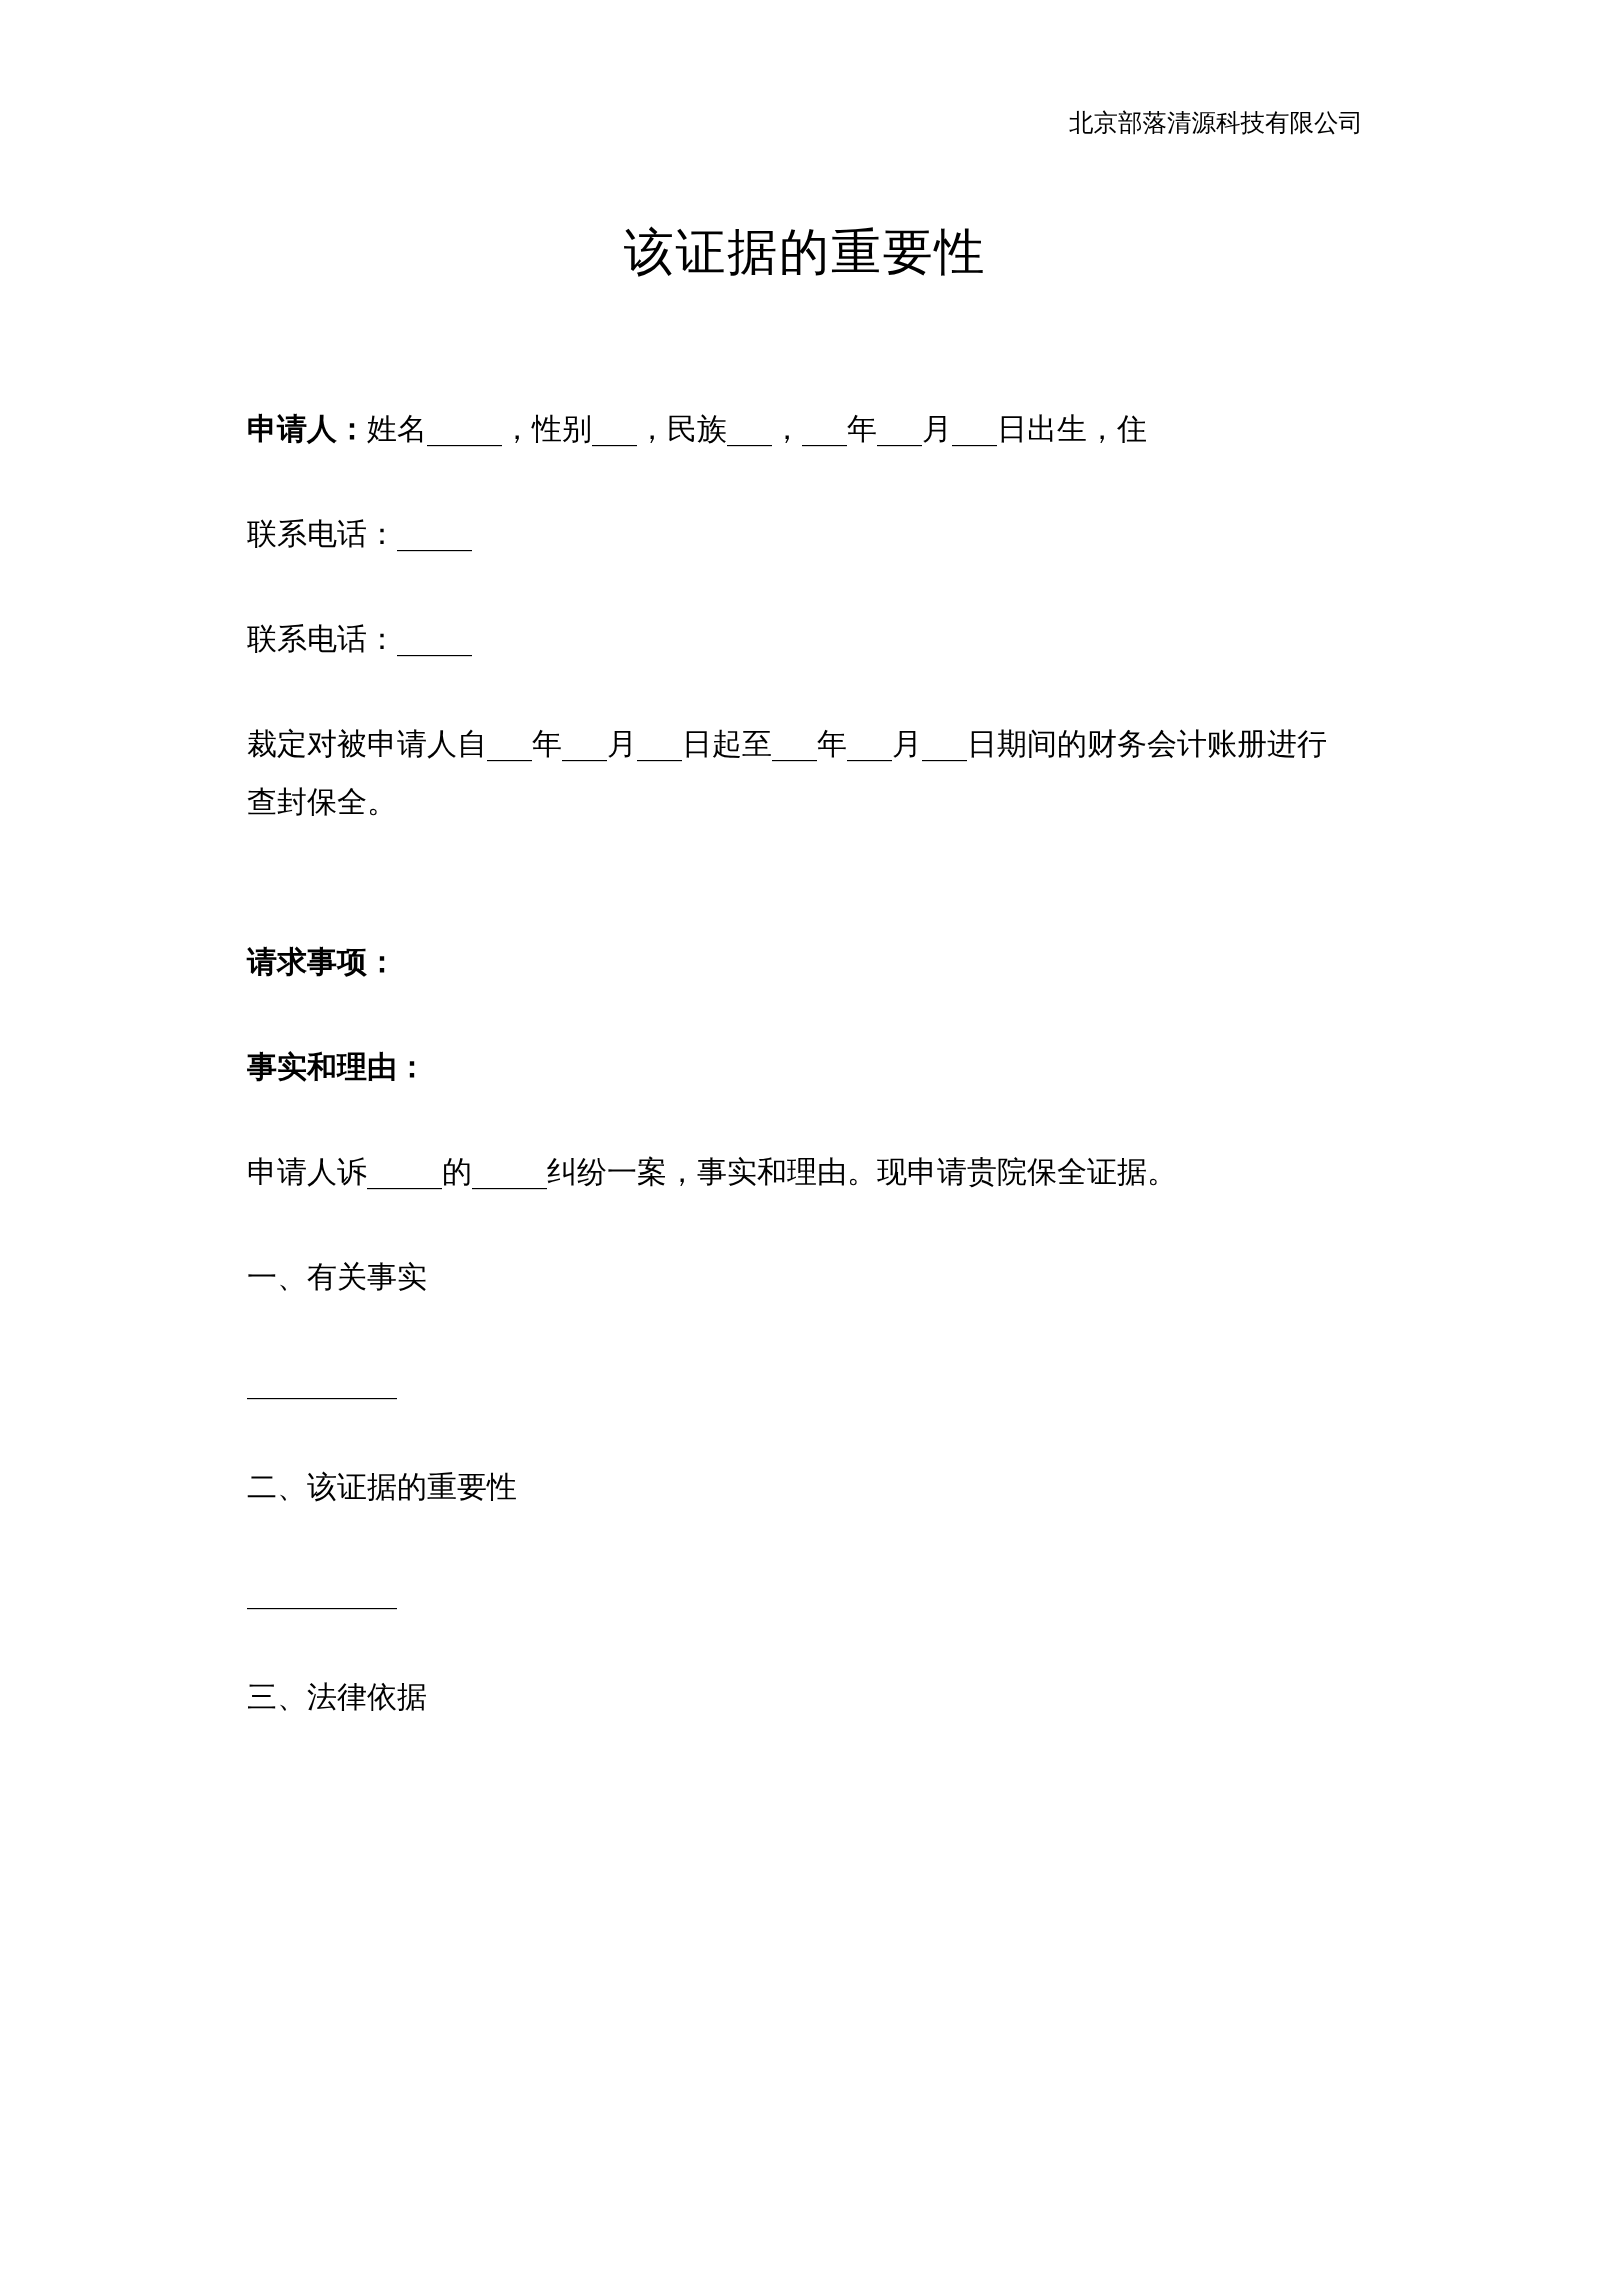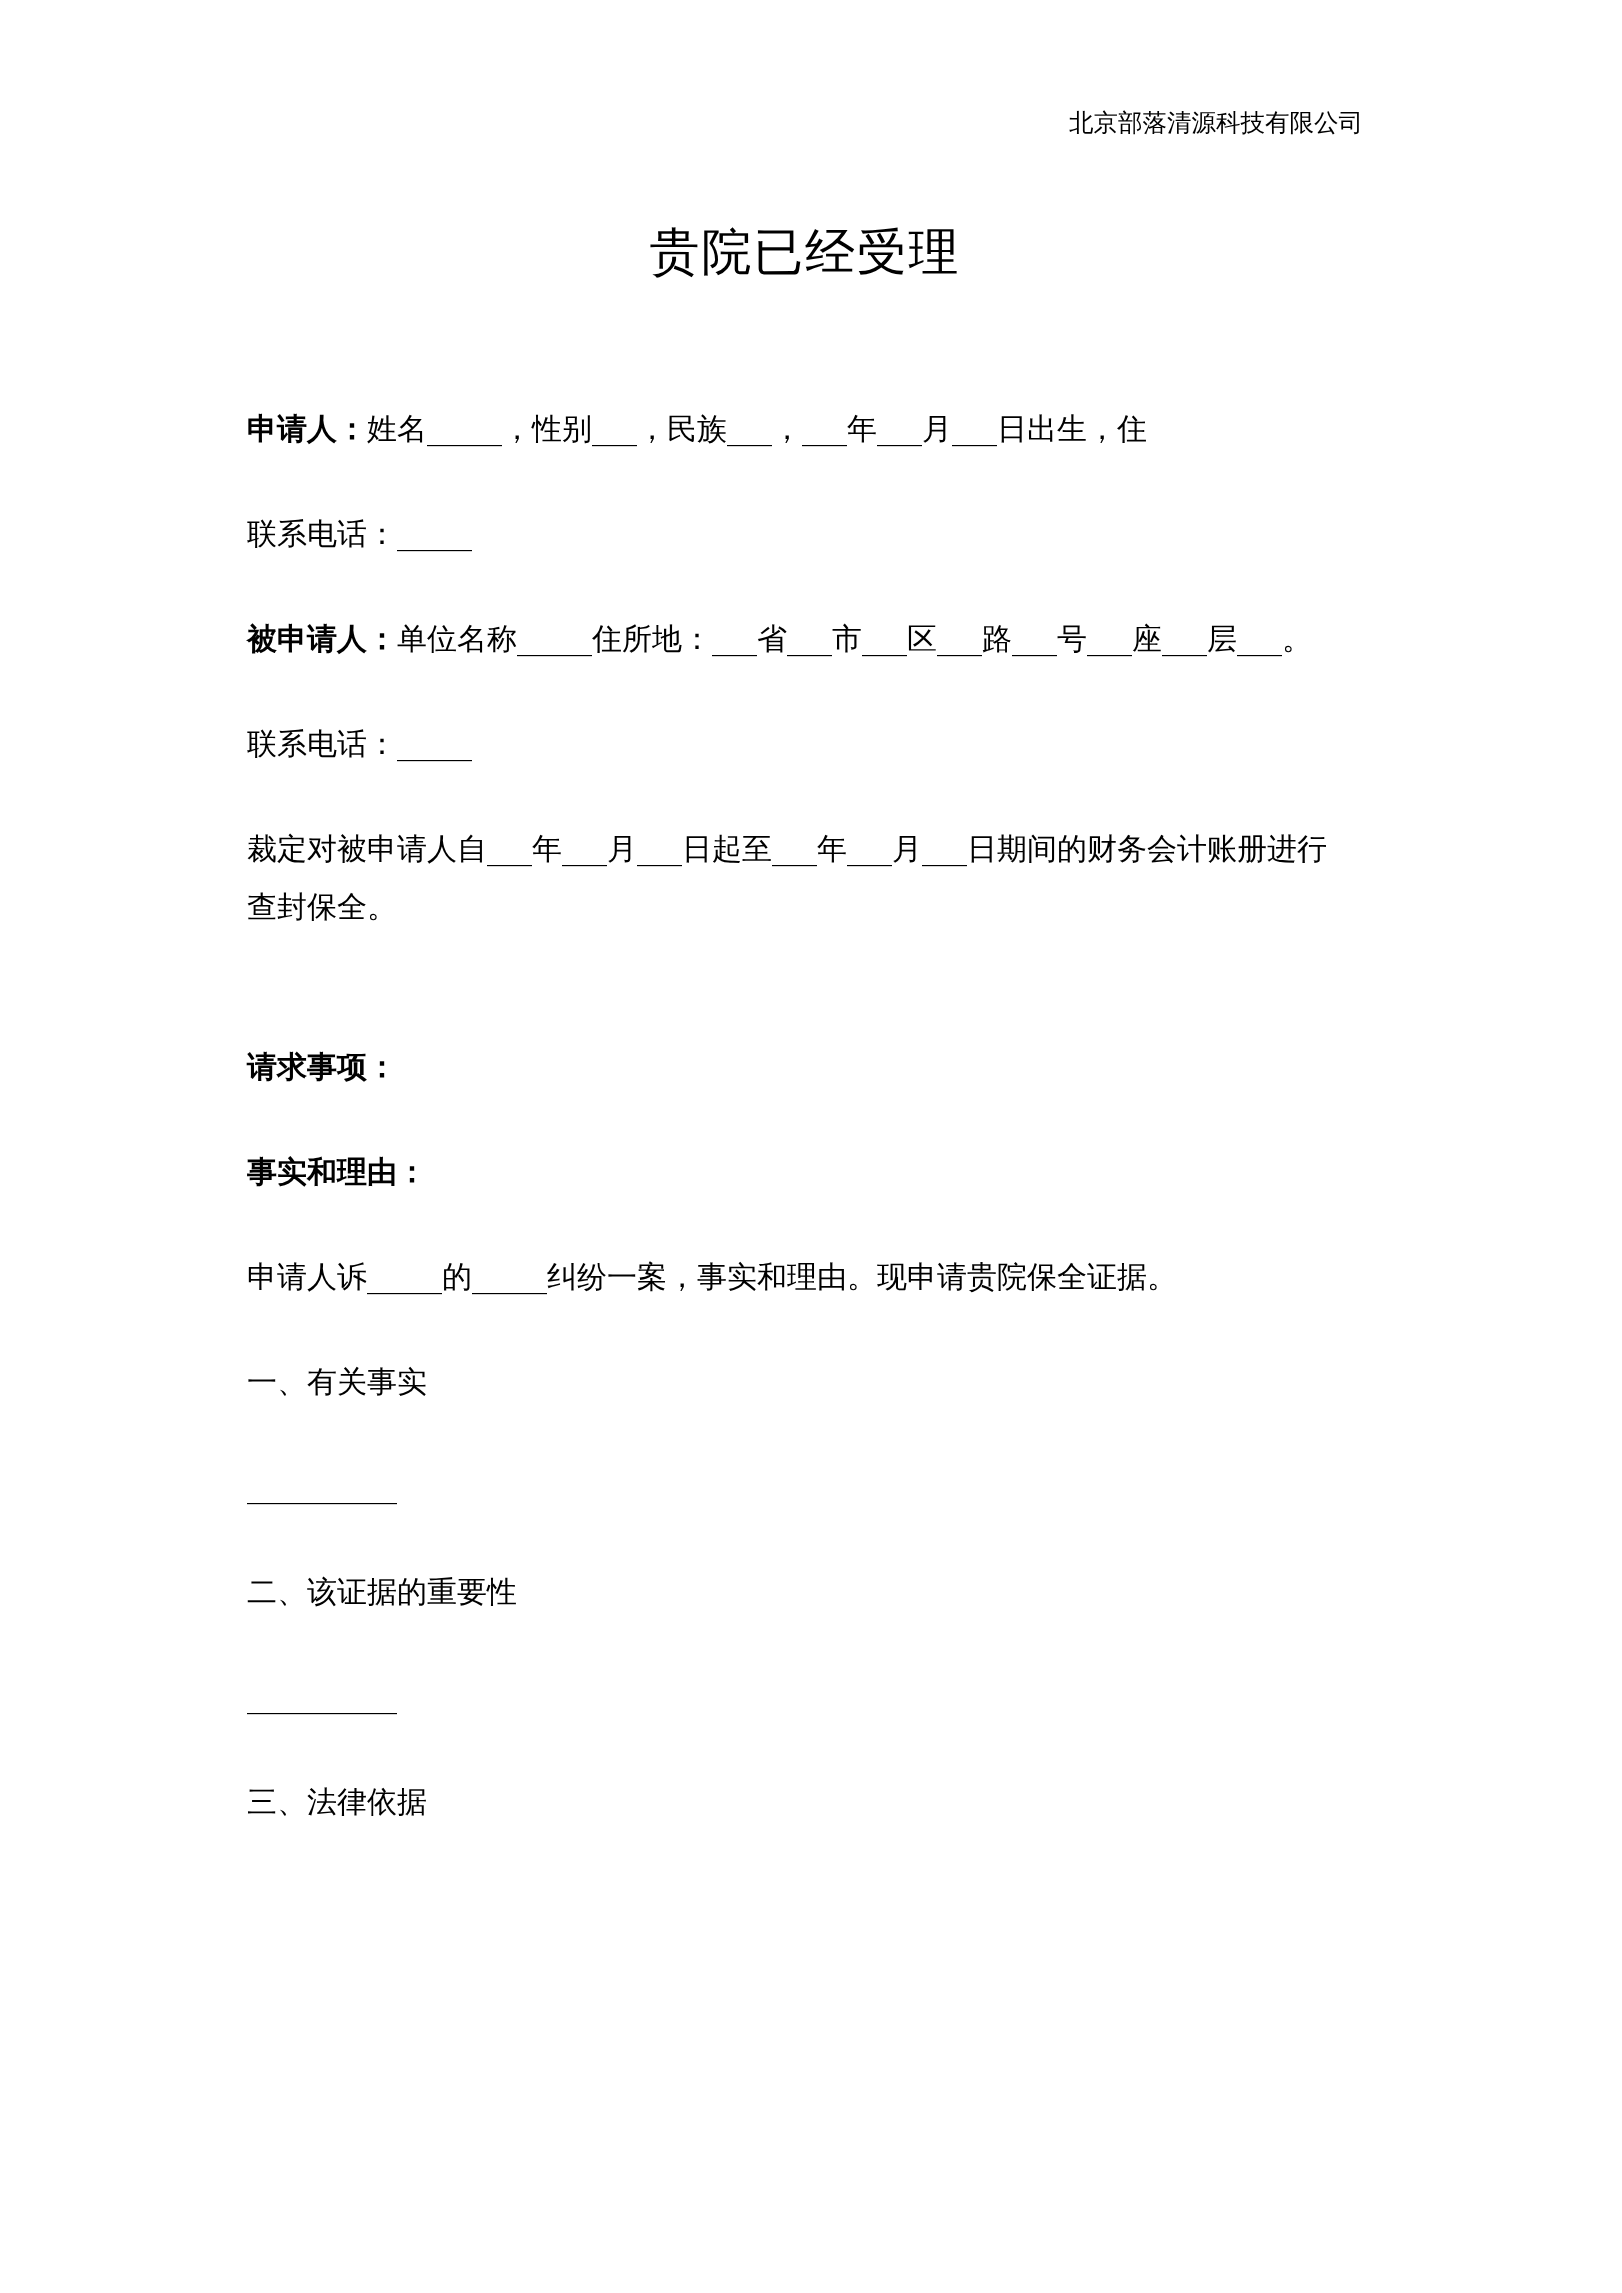--- a/index.html
+++ b/index.html
@@ -54,31 +54,28 @@
     letter-spacing: 0;
   }
 </style>
 </head>
 <body>
 
 <div class="page">
 
   <div class="company-header">北京部落清源科技有限公司</div>
 
-  <h1 class="doc-title">贵院已经受理</h1>
+  <h1 class="doc-title">该证据的重要性</h1>
 
   <p class="para">
     <span class="label">申请人：</span><span>姓名_____，性别___，民族___，___年___月___日出生，住</span>
   </p>
 
   <p class="para">联系电话：_____</p>
 
-  <p class="para">
-    <span class="label">被申请人：</span><span>单位名称_____住所地：___省___市___区___路___号___座___层___。</span>
-  </p>
 
 
   <p class="para">联系电话：_____</p>
 
   <p class="para">
     <span>裁定对被申请人自___年___月___日起至___年___月___日期间的财务会计账册进行</span>
     <span class="block-line">查封保全。</span>
   </p>
 
   <p class="para heading extra-gap">请求事项：</p>

